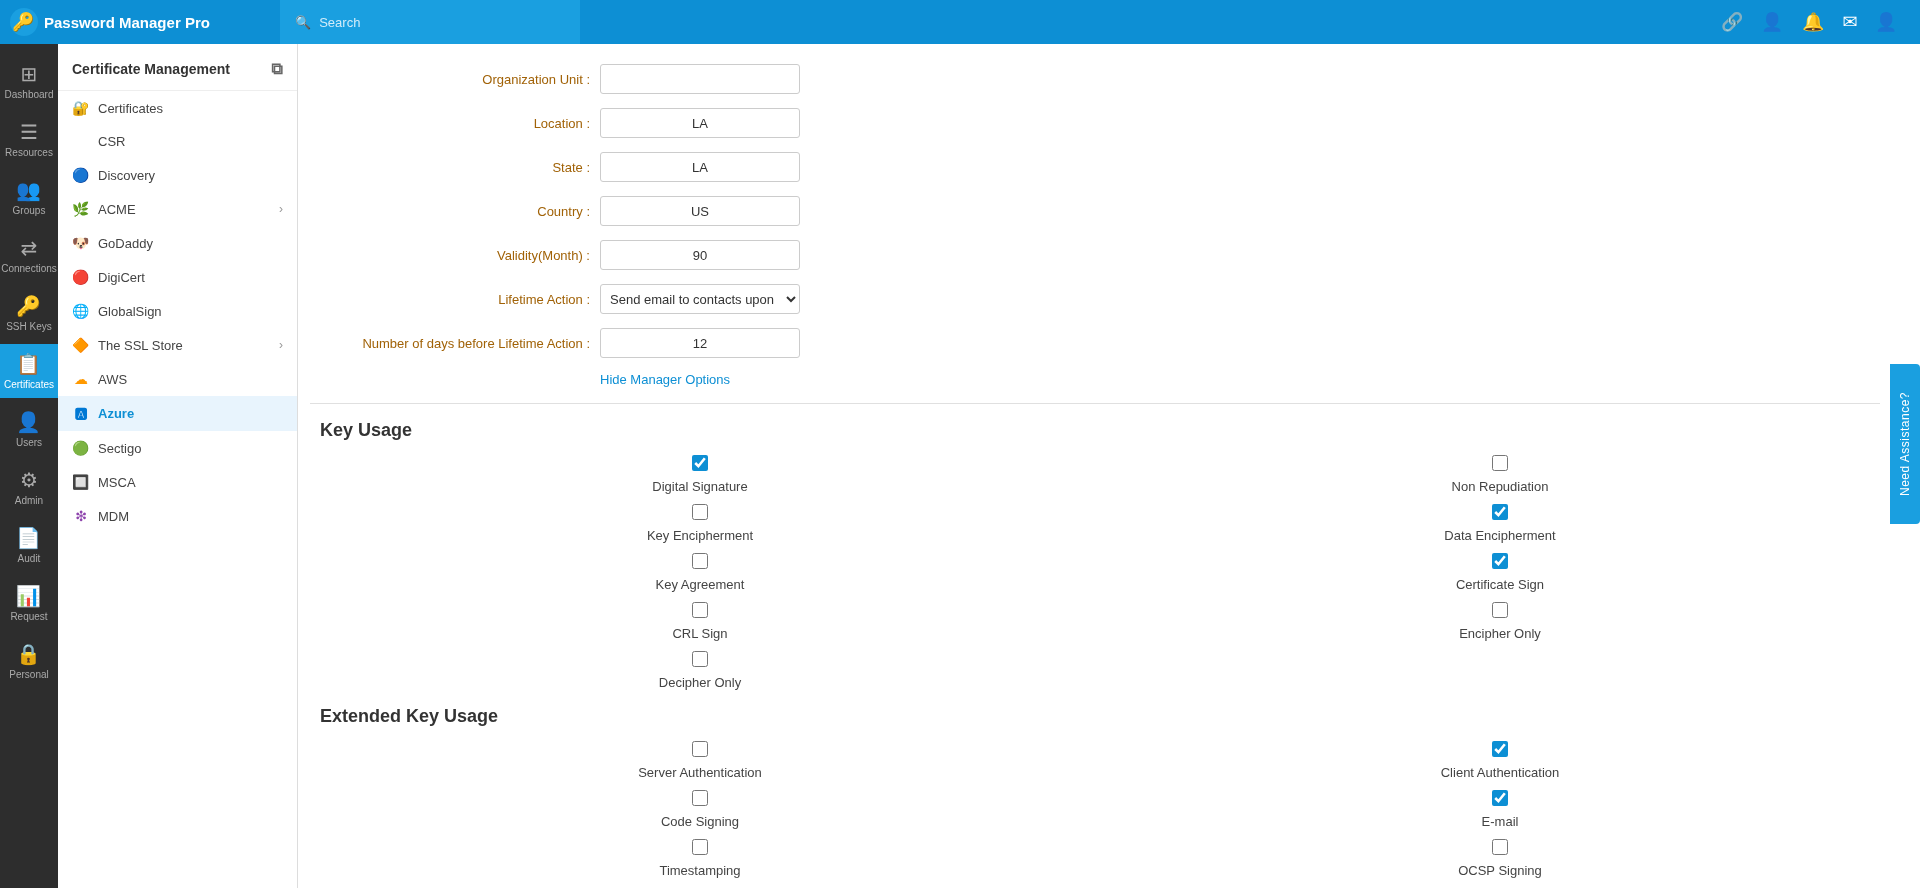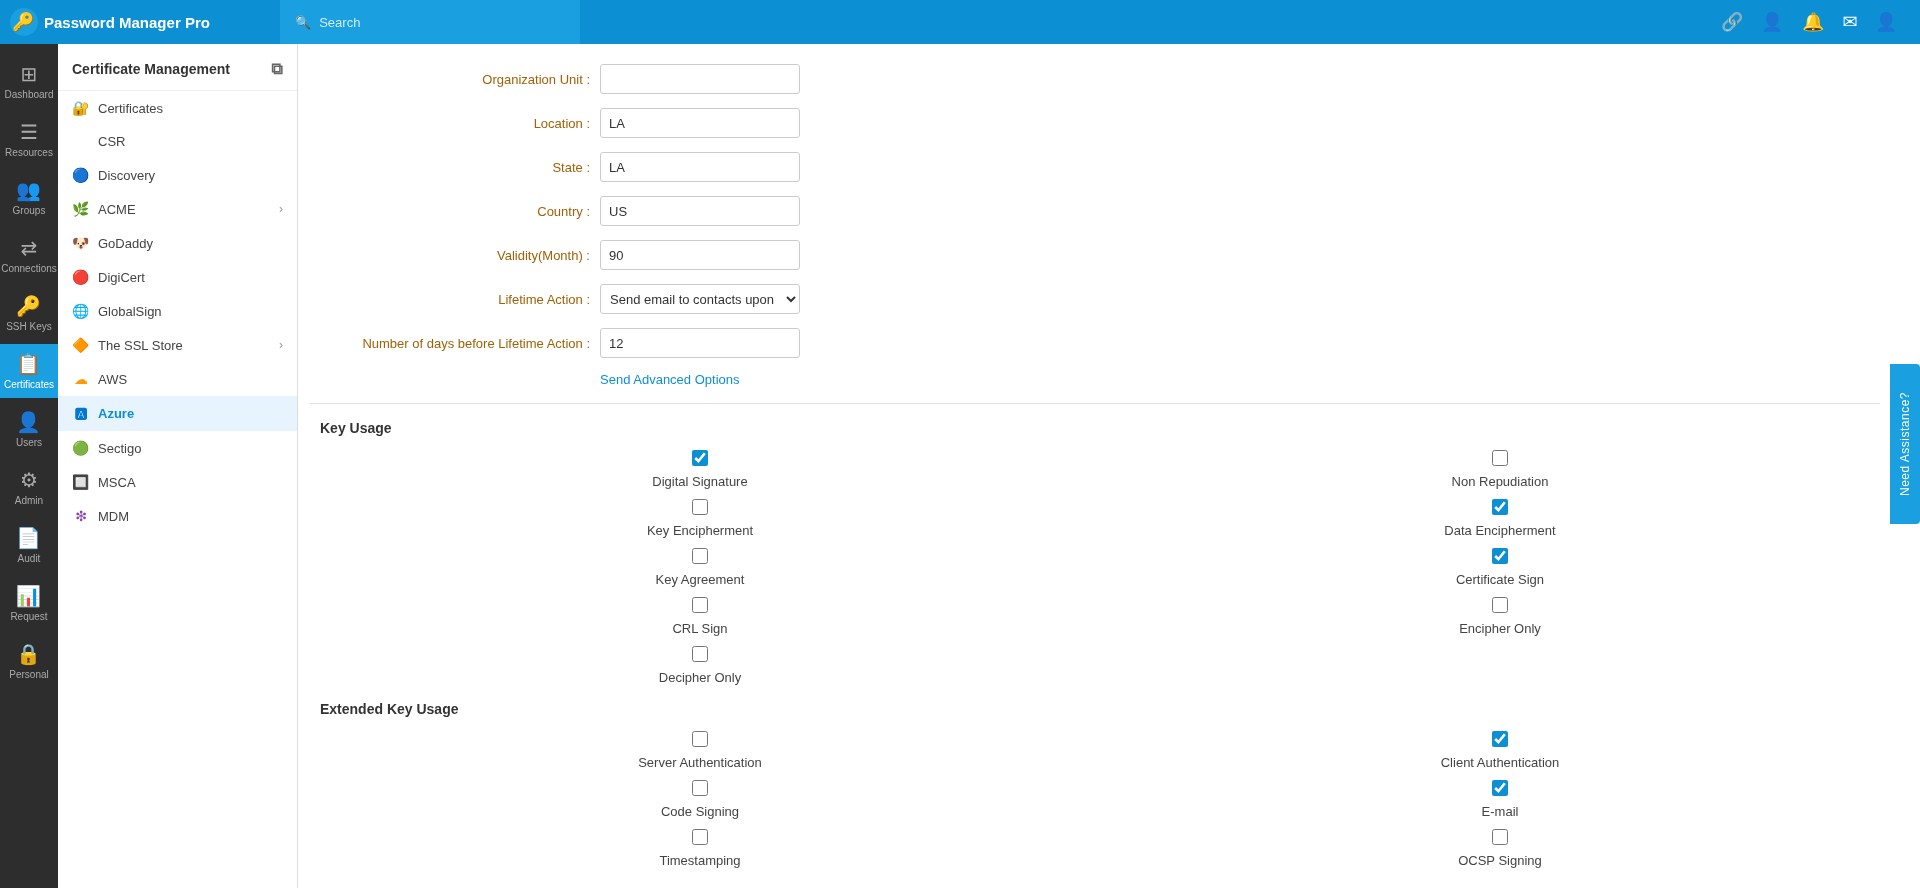--- a/index.html
+++ b/index.html
@@ -178,20 +178,21 @@
     }
     .form-input {
       width: 200px;
       height: 30px;
       border: 1px solid #ccc;
       border-radius: 3px;
       padding: 0 8px;
       font-size: 13px;
       color: #333;
       background: #fff;
+      text-align: center;
     }
 
     .form-select {
       width: 200px;
       height: 30px;
       border: 1px solid #ccc;
       border-radius: 3px;
       padding: 0 5px;
       font-size: 13px;
       color: #333;
@@ -213,21 +214,21 @@
       border-top: 1px solid #e0e0e0;
       margin: 10px 0 16px;
     }
 
     .key-usage-section {
       margin-top: 10px;
       padding: 0 0 0 10px;
     }
     .key-usage-title {
       font-weight: bold;
-      font-size: 14px;
+      font-size: 18px;
       color: #333;
       margin-bottom: 14px;
     }
 
     .checkbox-grid {
       display: grid;
       grid-template-columns: 1fr 1fr;
       gap: 10px 40px;
       margin-bottom: 6px;
     }
@@ -445,21 +446,21 @@
         <option>Auto Renew</option>
         <option>None</option>
       </select>
     </div>
 
     <div class="form-row">
       <label class="form-label">Number of days before Lifetime Action :</label>
       <input class="form-input" type="text" value="12" style="">
     </div>
 
-    <a class="hide-advanced">Send Advanced Options</a>
+    <a class="hide-advanced">Hide Manager Options</a>
 
     <hr class="section-divider">
 
     <div class="key-usage-section">
       <div class="key-usage-title">Key Usage</div>
       <div class="checkbox-grid">
 
         <div class="checkbox-item">
           <input type="checkbox" checked="" style="">
           <span>Digital Signature</span>

